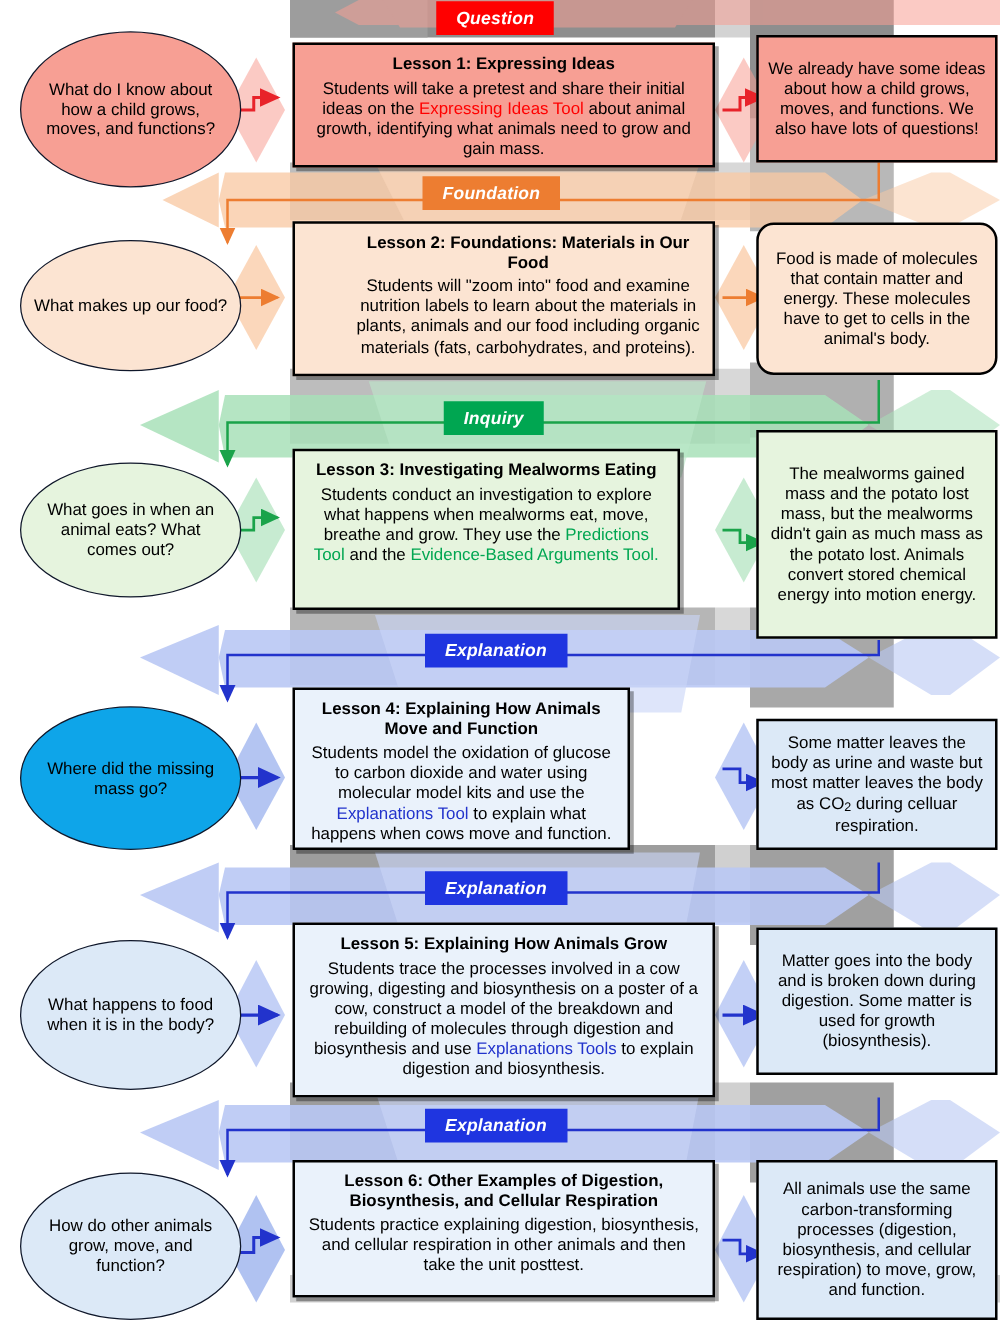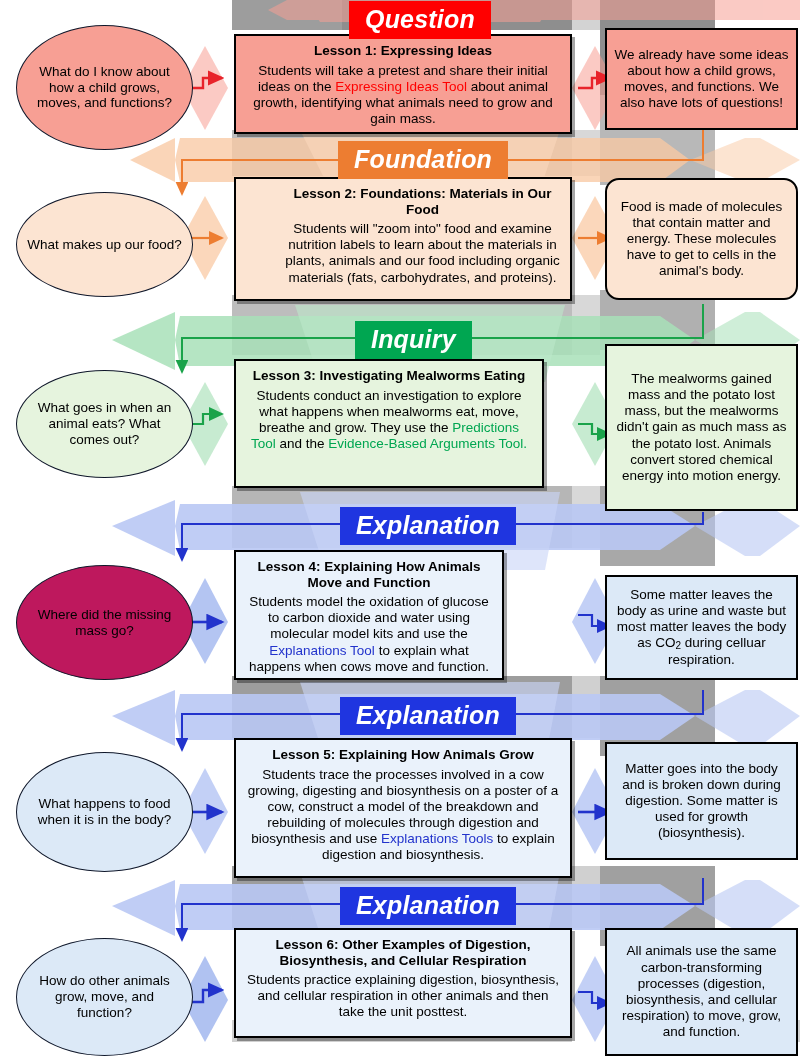--- a/index.html
+++ b/index.html
@@ -15,21 +15,21 @@
     background: #ffffff;
   }
 
   
   .banner {
     position: absolute;
     z-index: 30;
     color: #ffffff;
     font-style: italic;
     font-weight: bold;
-    font-size: 25px;
+    font-size: 14px;
     text-align: center;
     line-height: 1;
     padding: 6px 16px 7px 16px;
     white-space: nowrap;
     letter-spacing: .2px;
   }
 
   
   .ellipse {
     position: absolute;
@@ -270,21 +270,21 @@
 
   <div class="ellipse" style="left:16px; top:370px; width:177px; height:108px; background:#E6F4DE;">What goes in when an animal eats? What comes out?</div>
 
   <div class="lesson" style="left:234px; top:359px; width:310px; height:129px; background:#E6F4DE;">
     <div class="title">Lesson 3: Investigating Mealworms Eating</div>
     <div class="body"><span>Students conduct an investigation to explore what happens when mealworms eat, move, breathe and grow. They use the </span><span class="tool" style="color:#00A651;">Predictions Tool</span><span> and the </span><span class="tool" style="color:#00A651;">Evidence-Based Arguments Tool.</span></div>
   </div>
 
   <div class="outcome" style="left:605px; top:344px; width:193px; height:167px; background:#E6F4DE;">The mealworms gained mass and the potato lost mass, but the mealworms didn't gain as much mass as the potato lost. Animals convert stored chemical energy into motion energy.</div>
 
-  <div class="ellipse" style="left:16px; top:565px; width:177px; height:115px; background:#be185d;">Where did the missing mass go?</div>
+  <div class="ellipse" style="left:16px; top:565px; width:177px; height:115px; background:#0ea5e9;">Where did the missing mass go?</div>
 
   <div class="lesson" style="left:234px; top:550px; width:270px; height:130px; background:#EAF2FB;">
     <div class="title">Lesson 4: Explaining How Animals Move and Function</div>
     <div class="body"><span>Students model the oxidation of glucose to carbon dioxide and water using molecular model kits and use the </span><span class="tool" style="color:#2233CC;">Explanations Tool</span><span> to explain what happens when cows move and function.</span></div>
   </div>
 
   <div class="outcome" style="left:605px; top:575px; width:193px; height:105px; background:#DCE9F7;">
     <div><span>Some matter leaves the body as urine and waste but most matter leaves the body as CO</span><sub>2</sub><span> during celluar respiration.</span></div>
   </div>
 

